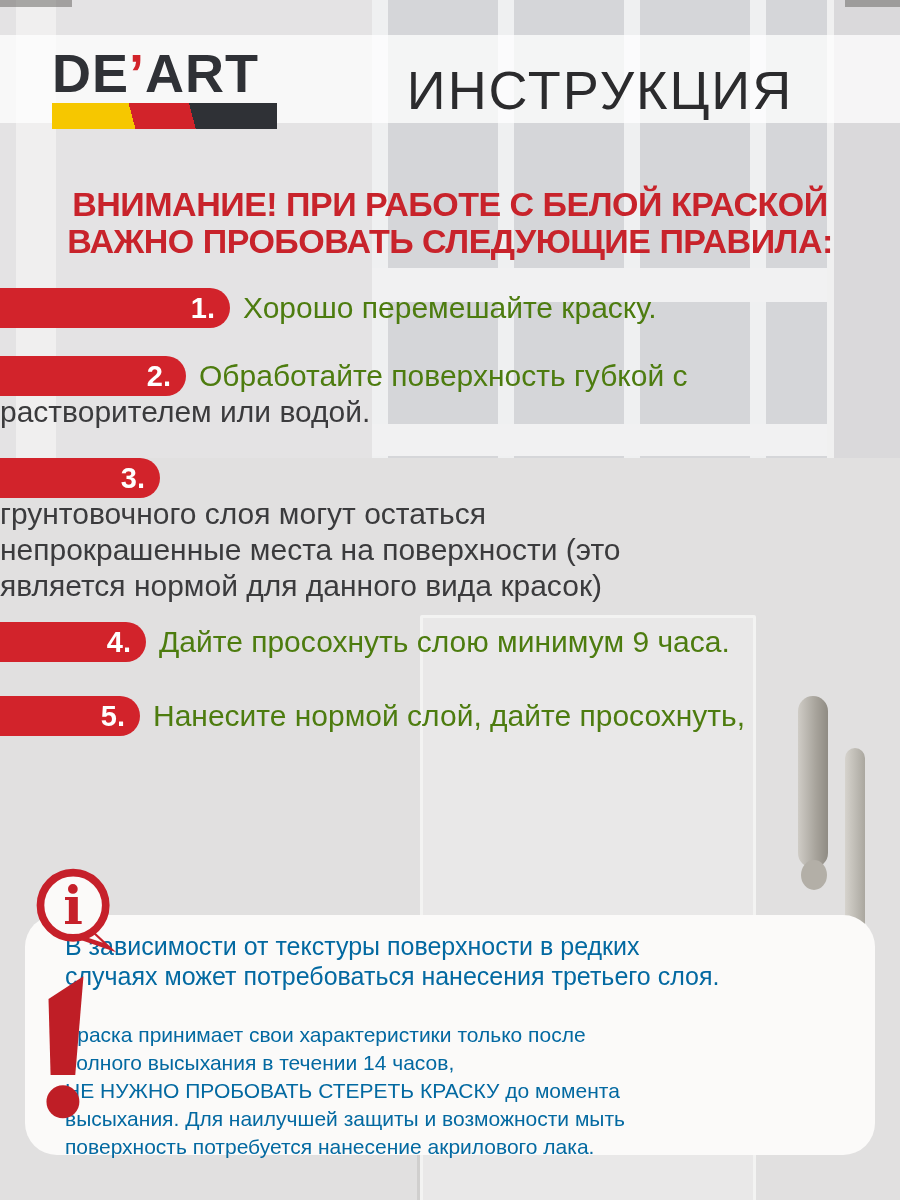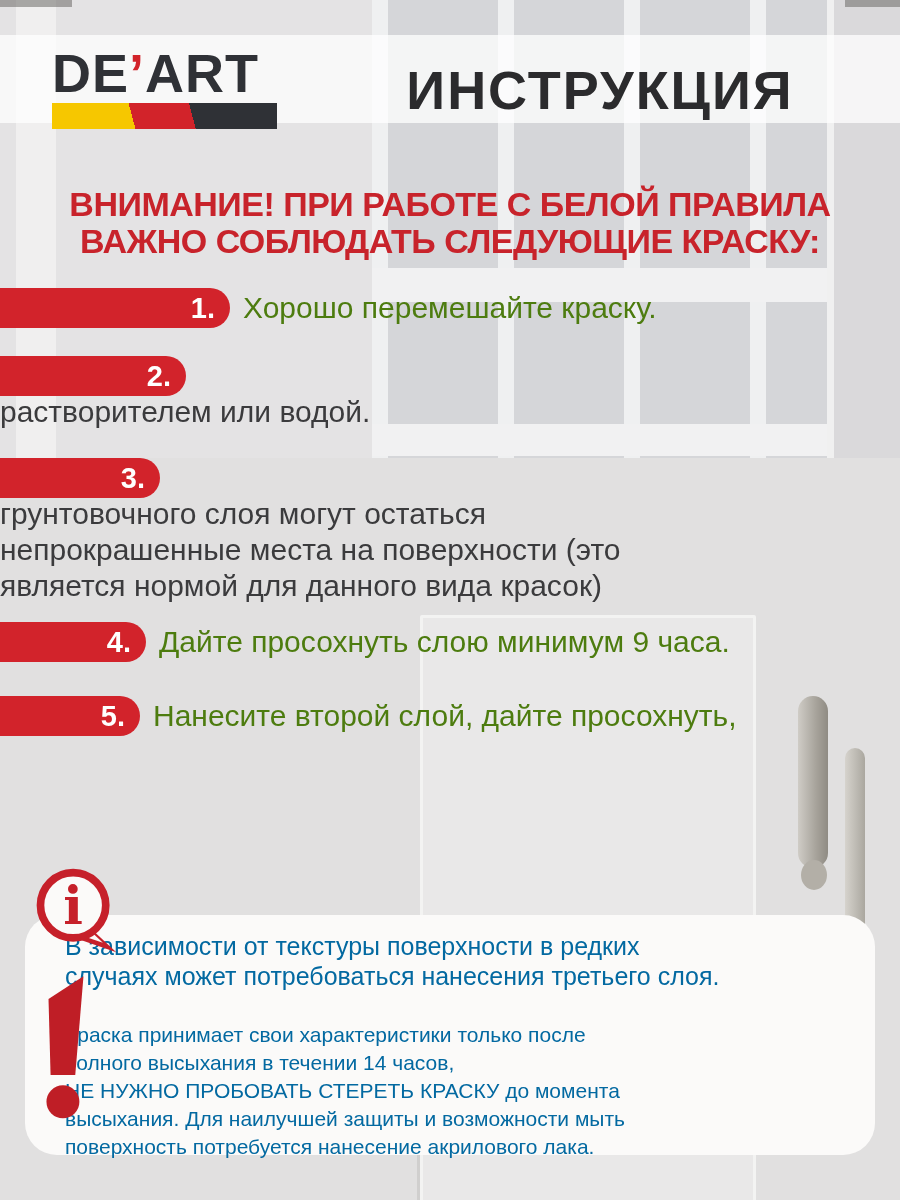--- a/index.html
+++ b/index.html
@@ -32,21 +32,21 @@
     background:linear-gradient(90deg,#d6d3cd,#aaa79f);}
   .knob2{position:absolute;left:845px;top:928px;width:20px;height:26px;border-radius:50%;background:#b3afa7;}
   
   .band{position:absolute;left:0;top:35px;width:900px;height:88px;background:rgba(255,255,255,0.74);}
   .logo{position:absolute;left:52px;top:10px;width:228px;}
   .logo-text{font-weight:700;font-size:54px;letter-spacing:1px;color:#2f3136;line-height:56px;white-space:nowrap;}
   .logo-text .apo{color:#d2232a;}
   .flag-stripe{margin-top:2px;width:225px;height:26px;
     background:linear-gradient(75deg,#f6c700 0 36%,#d2232a 36% 62%,#2f3136 62% 100%);}
   .title{position:absolute;left:378px;top:24px;width:444px;text-align:center;
-    font-weight:700;font-size:54px;letter-spacing:2px;color:#2b2b2d;}
+    font-weight:400;font-size:54px;letter-spacing:2px;color:#2b2b2d;}
   
   .warning{position:absolute;left:0;top:186px;width:900px;text-align:center;
     font-weight:700;font-size:34px;line-height:37px;letter-spacing:-0.5px;color:#c8232b;}
   
   .step{position:absolute;left:0;width:900px;}
   .step-first{display:flex;align-items:center;height:40px;}
   .pill{height:40px;border-radius:0 20px 20px 0;background:#d2232b;flex:none;
     display:flex;align-items:center;justify-content:flex-end;padding-right:15px;box-sizing:border-box;}
   .pill-num{color:#ffffff;font-weight:700;font-size:29px;}
   .first-line{margin-left:13px;font-size:30px;color:#4d7c0f;white-space:nowrap;}
@@ -84,38 +84,39 @@
 
   <div class="band">
     <div class="logo">
       <div class="logo-text"><span>DE</span><span class="apo">’</span><span>ART</span></div>
       <div class="flag-stripe"></div>
     </div>
     <div class="title">ИНСТРУКЦИЯ</div>
   </div>
 
   <div class="warning">
-    <div>ВНИМАНИЕ! ПРИ РАБОТЕ С БЕЛОЙ ПРАВИЛА</div>
-    <div>ВАЖНО СОБЛЮДАТЬ СЛЕДУЮЩИЕ КРАСКУ:</div>
+    <div>ВНИМАНИЕ! ПРИ РАБОТЕ С БЕЛОЙ КРАСКОЙ</div>
+    <div>ВАЖНО ПРОБОВАТЬ СЛЕДУЮЩИЕ ПРАВИЛА:</div>
   </div>
 
   <div class="step" style="top:288px">
     <div class="step-first">
       <div class="pill" style="width:230px">
         <span class="pill-num">1.</span>
       </div>
       <div class="first-line">Хорошо перемешайте краску.</div>
     </div>
   </div>
 
   <div class="step" style="top:356px">
     <div class="step-first">
       <div class="pill" style="width:186px">
         <span class="pill-num">2.</span>
       </div>
+      <div class="first-line">Обработайте поверхность губкой с</div>
     </div>
     <div class="rest">растворителем или водой.</div>
   </div>
 
   <div class="step" style="top:458px">
     <div class="step-first">
       <div class="pill" style="width:160px">
         <span class="pill-num">3.</span>
       </div>
     </div>
@@ -131,21 +132,21 @@
       </div>
       <div class="first-line">Дайте просохнуть слою минимум 9 часа.</div>
     </div>
   </div>
 
   <div class="step" style="top:696px">
     <div class="step-first">
       <div class="pill" style="width:140px">
         <span class="pill-num">5.</span>
       </div>
-      <div class="first-line">Нанесите второй слой, дайте просохнуть,</div>
+      <div class="first-line">Нанесите нормой слой, дайте просохнуть,</div>
     </div>
   </div>
 
   <svg class="info-bubble" viewBox="0 0 100 100">
     <path d="M64 66 L92 92 L52 78 Z" fill="#c6202a"></path>
     <path d="M63 68 L78 82 L54 74 Z" fill="#fbfaf9"></path>
     <circle cx="47" cy="43" r="34" fill="#fbfaf9" stroke="#c6202a" stroke-width="8"></circle>
     <text x="47" y="62" text-anchor="middle" font-family="DejaVu Serif, serif" font-weight="bold" font-size="54" fill="#c6202a">i</text>
   </svg>
 

